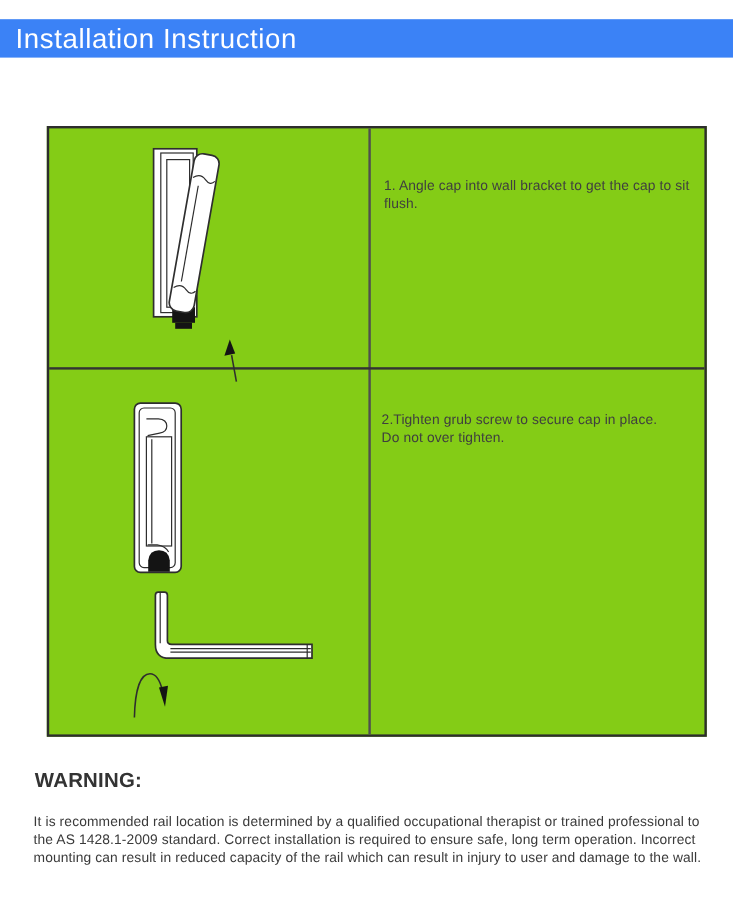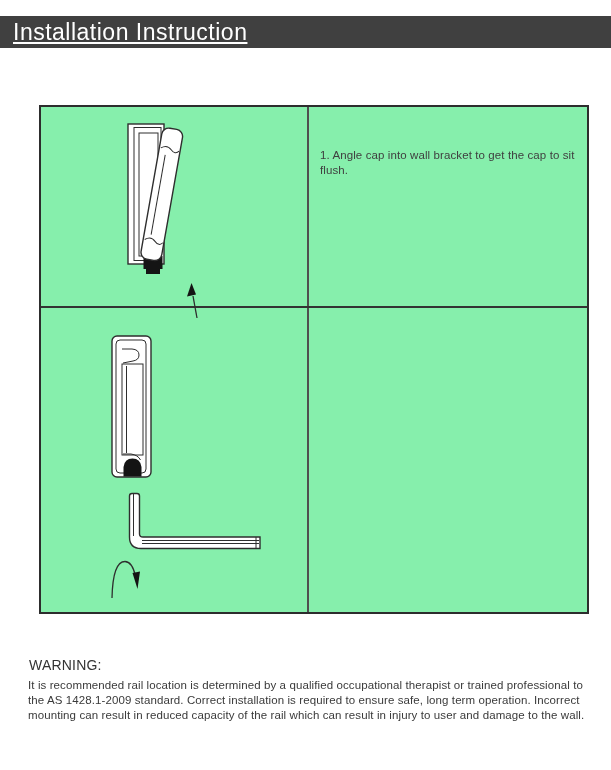--- a/index.html
+++ b/index.html
@@ -2,39 +2,39 @@
 <html><head>
 <meta charset="utf-8">
 <style>
   html,body{margin:0;padding:0;}
   body{
     width:611px;height:770px;position:relative;background:#ffffff;
     font-family:"Liberation Sans", sans-serif;color:#3d3d3d;overflow:hidden;
   }
   .title-bar{
     position:absolute;left:0;top:16px;width:611px;height:32px;
-    background:#404040;color:#ffffff;font-size:23px;line-height:32px;
-    padding-left:13px;box-sizing:border-box;letter-spacing:.5px;white-space:nowrap;text-decoration:underline;
+    background:#3b82f6;color:#ffffff;font-size:23px;line-height:32px;
+    padding-left:13px;box-sizing:border-box;letter-spacing:.5px;white-space:nowrap;
   }
   .inst-table{
     position:absolute;left:39px;top:105px;width:550px;height:509px;
-    border:2px solid #2d2d2d;box-sizing:border-box;background:#86efac;
+    border:2px solid #2d2d2d;box-sizing:border-box;background:#84cc16;
   }
   .col-divider{position:absolute;left:266px;top:0;width:2px;height:100%;background:#4f4f4f;}
   .row-divider{position:absolute;left:0;top:199px;width:100%;height:2px;background:#333333;}
   .step-text{
     position:absolute;width:262px;font-size:11.5px;line-height:15px;color:#3f3f3f;
     white-space:pre-line;letter-spacing:.1px;
   }
   .step-1{left:279px;top:41px;}
   .step-2{left:277px;top:236px;}
   .diagram-svg{position:absolute;left:-2px;top:-2px;pointer-events:none;overflow:visible;}
   .warning-heading{
-    position:absolute;left:29px;top:641px;font-size:14px;font-weight:normal;
-    color:#333333;letter-spacing:.2px;margin-top:16px;
+    position:absolute;left:29px;top:641px;font-size:17px;font-weight:bold;
+    color:#333333;letter-spacing:.2px;
   }
   .warning-body{
     position:absolute;left:28px;top:663px;width:575px;font-size:11.5px;line-height:15px;
     color:#3a3a3a;white-space:pre-line;letter-spacing:.1px;
   }
   .warning-body p{margin:0;}
   .warning-body p + p{margin-top:3px;}
   svg .ln{stroke:#2e2e2e;stroke-width:1.3;fill:none;}
   svg .shape{stroke:#2e2e2e;stroke-width:1.4;fill:#ffffff;}
   svg .thin{stroke:#2e2e2e;stroke-width:1;fill:none;}
@@ -46,20 +46,22 @@
 <div class="title-bar">
   <span>Installation Instruction</span>
 </div>
 
 <div class="inst-table">
   <div class="col-divider"></div>
   <div class="row-divider"></div>
 
   <div class="step-text step-1">1. Angle cap into wall bracket to get the cap to sit
 flush.</div>
+  <div class="step-text step-2">2.Tighten grub screw to secure cap in place.
+Do not over tighten.</div>
 
   <svg class="diagram-svg" width="550" height="509" viewBox="0 0 550 509">
 
     <g>
 
       <g>
         <rect class="shape" x="89" y="19" width="36" height="140"></rect>
         <rect class="thin" x="95" y="22.5" width="27" height="133"></rect>
         <rect class="thin" x="100" y="28" width="19" height="123"></rect>
       </g>

